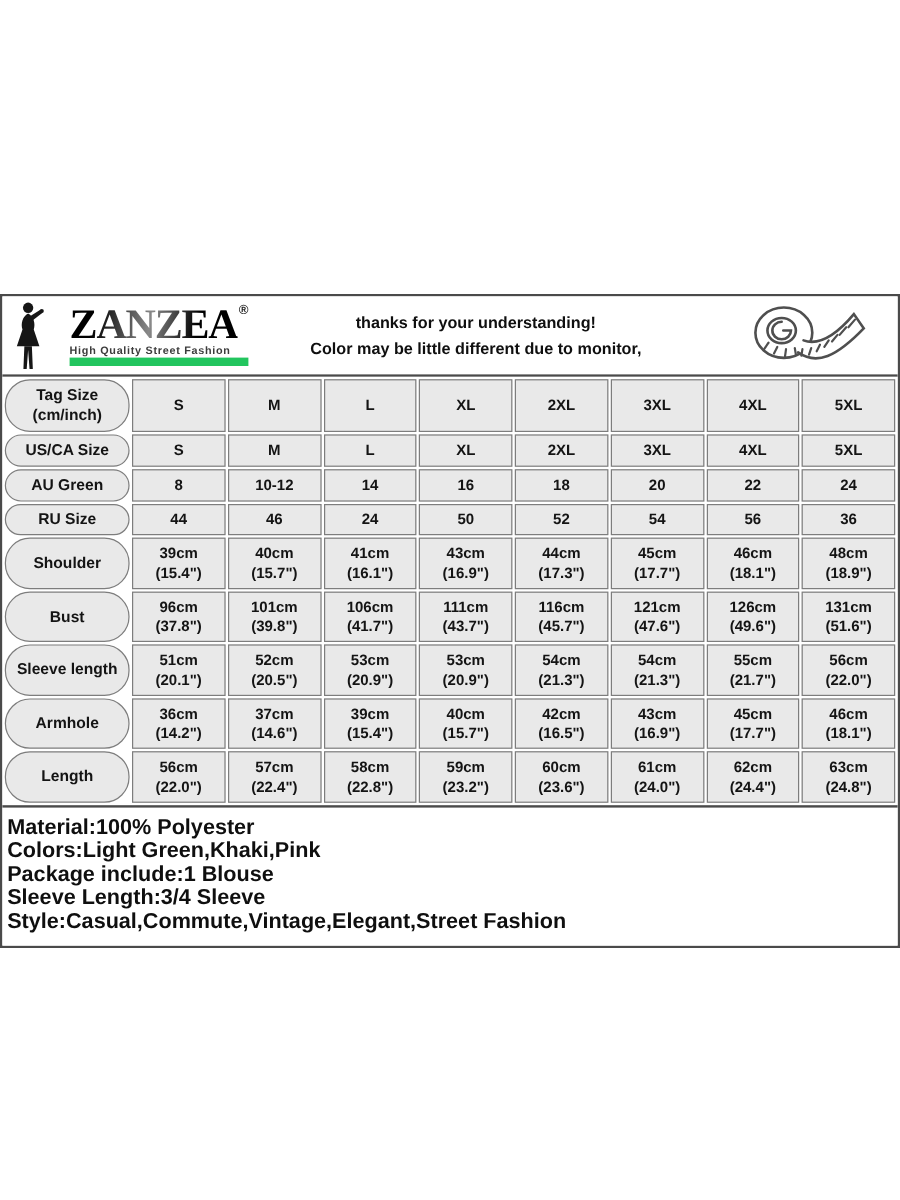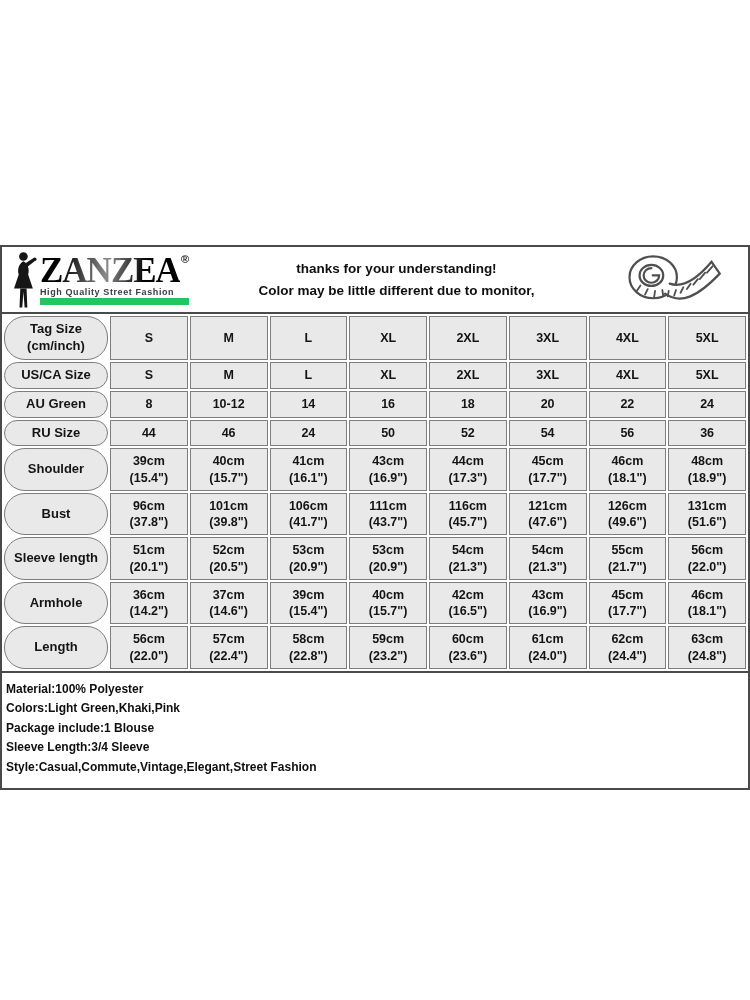--- a/index.html
+++ b/index.html
@@ -12,21 +12,21 @@
     position:absolute; top:245px; left:0; width:750px;
     border:2px solid #4a4a4a; background:#ffffff;
   }
   
   .hdr {
     display:flex; align-items:center; height:67px;
     border-bottom:2px solid #4a4a4a; background:#ffffff;
   }
   .logo { width:188px; display:flex; align-items:center; padding-left:8px; }
   .logo svg.figure { width:30px; height:58px; flex:none; }
-  .logo-text { margin-left:0; padding-bottom:2px; }
+  .logo-text { margin-left:18px; padding-bottom:2px; }
   .brand-row { display:flex; align-items:flex-start; line-height:1; }
   .brand-name {
     font-family:"Liberation Serif", serif; font-weight:bold;
     font-size:35px; letter-spacing:-1px; color:#111;
     background:linear-gradient(100deg,#000 15%,#8a8a8a 48%,#000 75%);
     -webkit-background-clip:text; background-clip:text; -webkit-text-fill-color:transparent;
   }
   .reg { font-size:11px; font-weight:bold; color:#222; margin-left:1px; margin-top:1px; }
   .tagline {
     font-size:9px; font-weight:bold; color:#3c3c3c; letter-spacing:0.6px;
@@ -43,21 +43,21 @@
   }
   table.size-table td {
     border:1px solid #7d7d7d; background:#e9e9e9; text-align:center;
     vertical-align:middle; font-weight:bold; font-size:12.5px; color:#141414;
     padding:4px 1px; line-height:1.3; overflow:hidden;
   }
   table.size-table td.lab { font-size:13px;border-radius:21px; }
   
   .info {
     border-top:2px solid #4a4a4a; background:#ffffff;
-    padding:7px 5px 11px 4px; font-weight:bold; font-size:12px;
+    padding:7px 5px 11px 4px; font-weight:bold; font-size:18px;
     line-height:19.5px; color:#0f0f0f;
   }
 </style>
 </head>
 <body>
 
 <div class="canvas">
   <div class="sheet">
 
     <div class="hdr">

